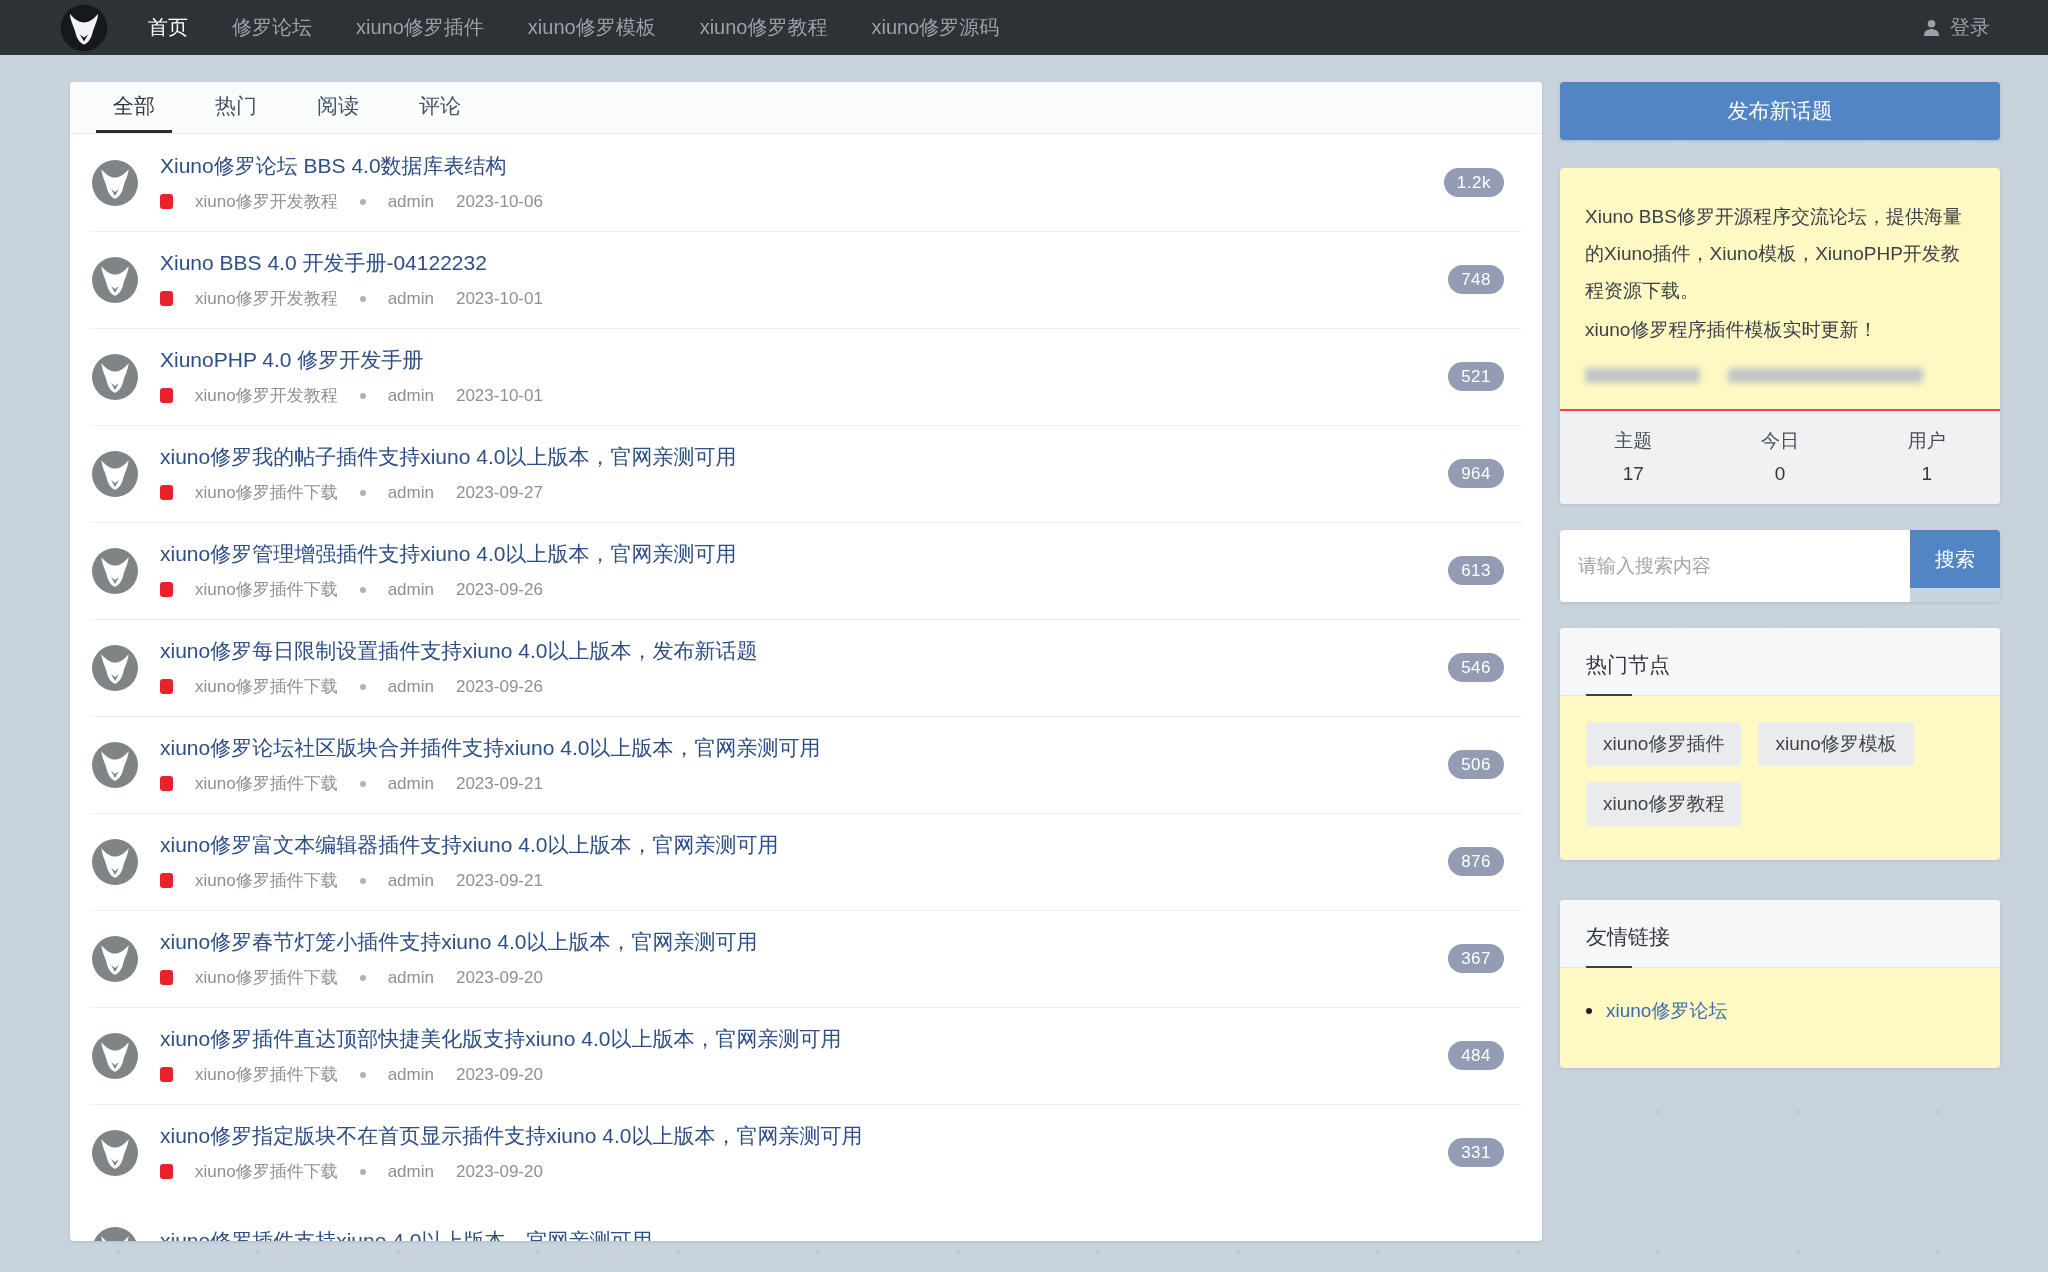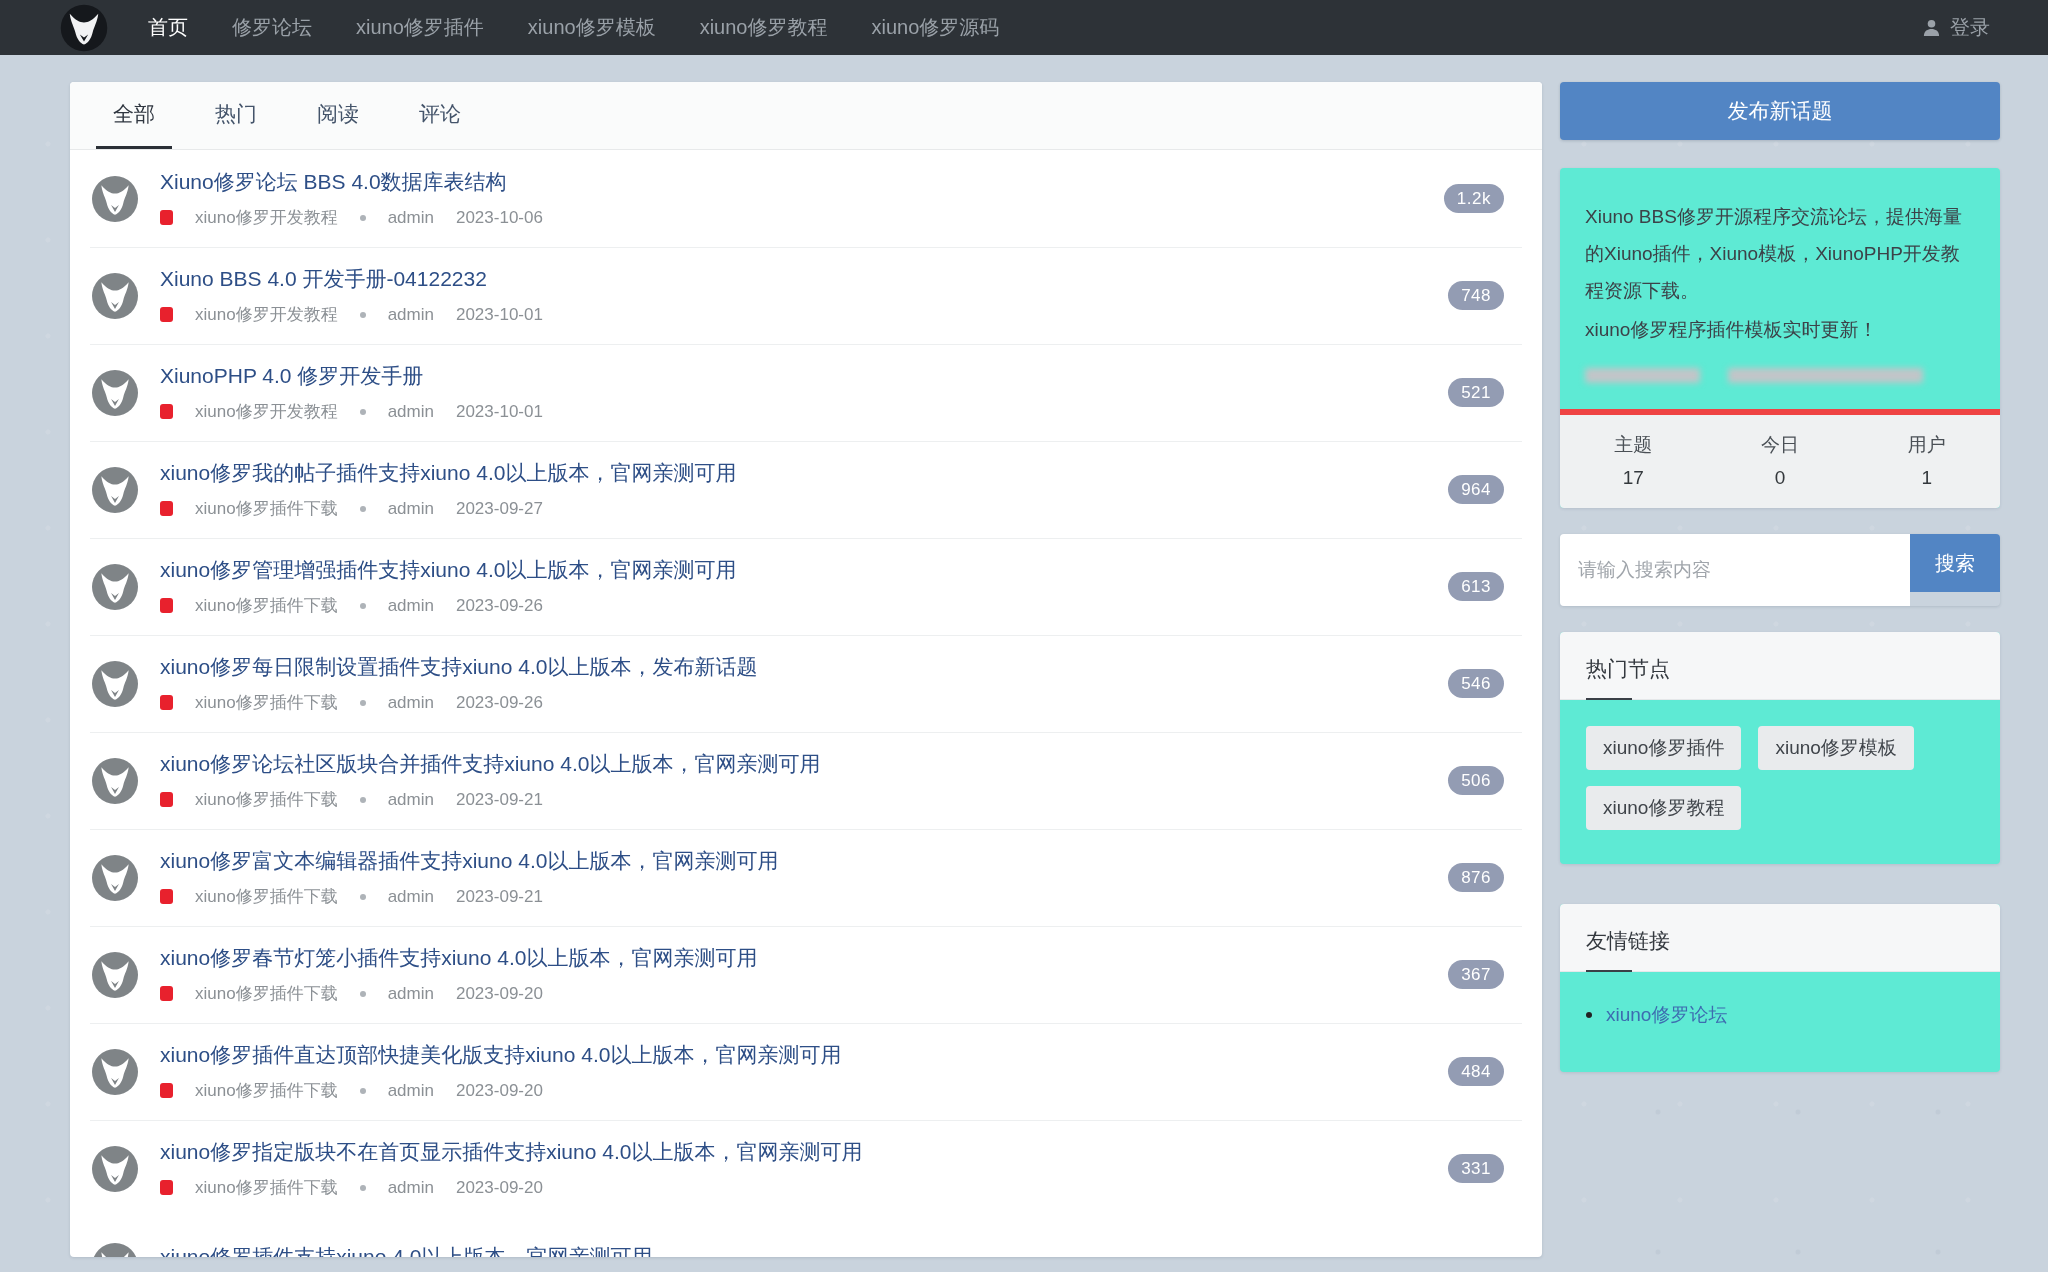--- a/index.html
+++ b/index.html
@@ -18,47 +18,47 @@
   .nav-logo { width:48px; height:48px; margin-right:40px; flex:none; }
   .nav-items { display:flex; align-items:center; height:100%; }
   .nav-item { font-size:20px; color:#9aa1a8; margin-right:44px; cursor:pointer; white-space:nowrap; }
   .nav-item.active { color:#ffffff; }
   .nav-spacer { flex:1; }
   .login { display:flex; align-items:center; gap:9px; color:#9aa1a8; font-size:20px; cursor:pointer; }
   
   .layout { display:flex; align-items:flex-start; padding:27px 48px 0 70px; gap:18px; }
   .main-card { width:1472px; background:#fff; border-radius:4px; box-shadow:0 1px 3px rgba(40,60,80,.15); overflow:hidden; }
   
-  .tabs { height:68px; background:#fafbfb; border-bottom:1px solid #e7e9ea; display:flex; align-items:stretch; padding:0 26px;font-family:Liberation Mono, monospace; }
+  .tabs { height:52px; background:#fafbfb; border-bottom:1px solid #e7e9ea; display:flex; align-items:stretch; padding:0 26px;font-family:Liberation Mono, monospace; }
   .tab { font-size:21px; color:#44546a; display:flex; align-items:center; padding:0 17px; margin-right:26px; border-bottom:3px solid transparent; cursor:pointer; }
   .tab.active { color:#2f3640; border-bottom-color:#2a2f36; }
   
   .thread { display:flex; align-items:center; height:97px; padding:0 38px 0 22px; position:relative;justify-content:flex-end; }
   .thread + .thread::before { content:""; position:absolute; top:0; left:20px; right:20px; border-top:1px solid #edeff0; }
   .avatar { width:46px; height:46px; flex:none; margin-right:22px; }
   .t-body { flex:1; min-width:0; }
   .t-title { font-size:21px; font-weight:500; color:#2d4e86; margin-bottom:10px; white-space:nowrap; overflow:hidden; cursor:pointer; }
   .t-meta { display:flex; align-items:center; gap:22px; font-size:17px; color:#8b9095; }
   .cat-square { width:13px; height:15px; background:#e8212d; border-radius:3px; flex:none; }
   .t-cat { cursor:pointer; }
   .meta-dot { width:6px; height:6px; border-radius:50%; background:#aeb3b8; }
   .badge { background:#939cb3; color:#fff; font-size:17px; line-height:1; padding:6px 13px; border-radius:15px; flex:none; letter-spacing:.5px; }
   .thread.partial { height:40px; align-items:flex-start; padding-top:26px; overflow:visible; }
   
   .sidebar { width:440px; flex:none; }
   .btn-new { height:58px; width:100%; background:#5285c4; border:0; border-radius:4px; color:#fff; font-size:21px; display:flex; align-items:center; justify-content:center; cursor:pointer; box-shadow:0 1px 3px rgba(40,60,80,.2); }
-  .card { background:#5eead4; border-radius:4px; overflow:hidden; box-shadow:0 1px 3px rgba(40,60,80,.12); }
+  .card { background:#fef9c3; border-radius:4px; overflow:hidden; box-shadow:0 1px 3px rgba(40,60,80,.12); }
   .about-card { margin-top:28px; }
   .about-body { padding:30px 25px 14px; font-size:19px; line-height:37px; color:#3c4248; }
   .about-line2 { margin-top:2px; }
   .redacted { display:flex; gap:28px; margin:20px 0 12px; }
   .redact { height:15px; background:#c2c5c8; border-radius:2px; filter:blur(3px); }
   .redact.r1 { width:115px; }
   .redact.r2 { width:195px; }
-  .stats { display:flex; background:#eff1f2; border-top:6px solid #ef4444; padding:17px 0 19px; }
+  .stats { display:flex; background:#eff1f2; border-top:2px solid #ef4444; padding:17px 0 19px; }
   .stat { flex:1; text-align:center; font-size:19px; color:#4a5056; }
   .stat-value { margin-top:9px; color:#33383c; }
   .search-row { display:flex; margin-top:26px; box-shadow:0 1px 3px rgba(40,60,80,.15); border-radius:4px; overflow:hidden; }
   .search-input { flex:1; height:72px; border:0; outline:none; padding:0 18px; font-size:19px; color:#333; background:#fff; }
   .search-input::placeholder { color:#a0a5ab; }
   .search-btn { width:90px; height:58px; background:#5285c4; border:0; color:#fff; font-size:20px; cursor:pointer; }
   .section-card { margin-top:26px; }
   .links-card { margin-top:40px; }
   .section-head { background:#f6f7f8; padding:23px 26px 16px; font-size:21px; color:#34393f; border-bottom:1px solid #e5e7e9; position:relative; }
   .section-head::after { content:""; position:absolute; left:26px; bottom:-1px; width:46px; height:2px; background:#3a4047; }

